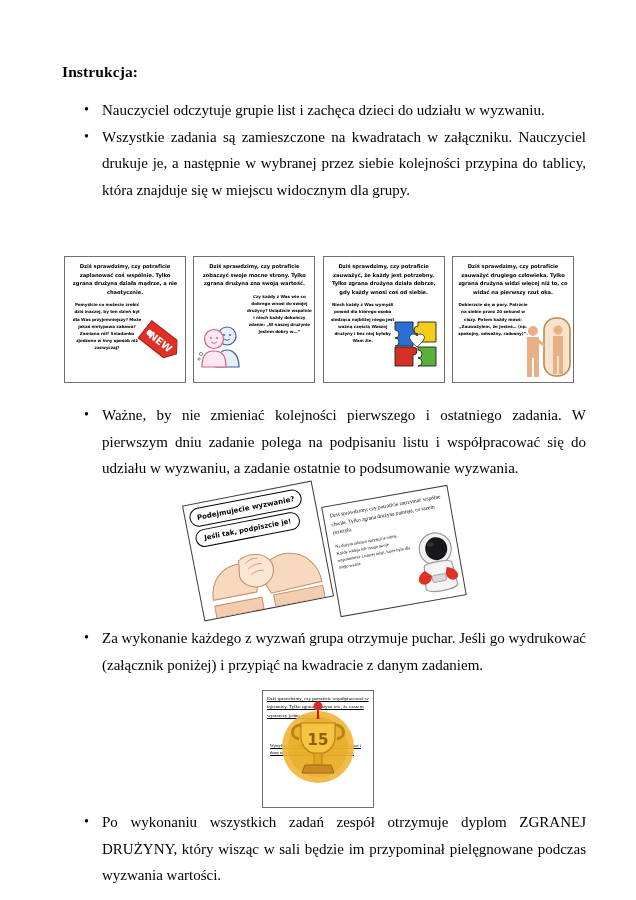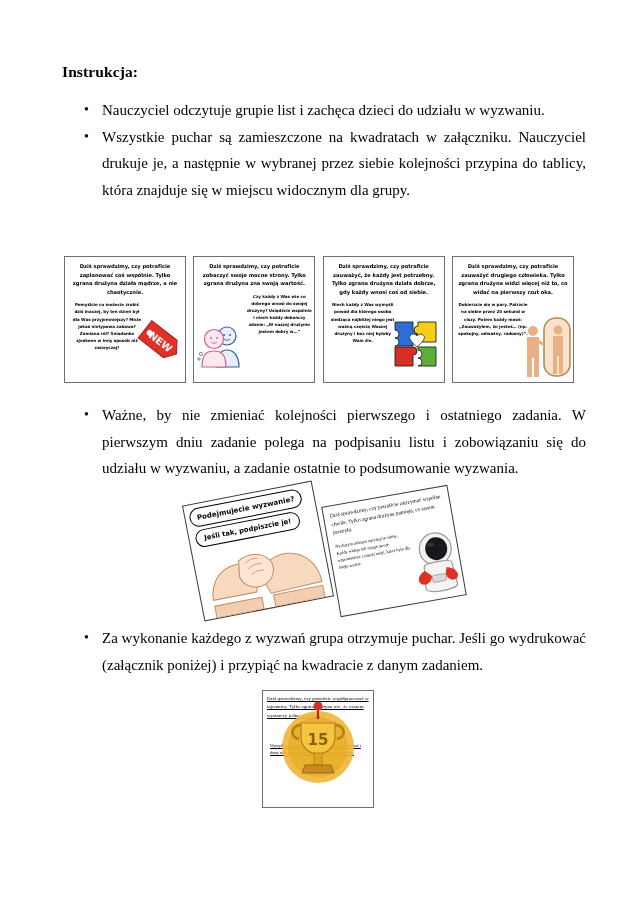--- a/index.html
+++ b/index.html
@@ -273,21 +273,21 @@
 </style>
 </head>
 <body>
 
 <div class="page">
 
   <div class="heading">Instrukcja:</div>
 
   <ul class="bullets block1">
     <li class="bullet">Nauczyciel odczytuje grupie list i zachęca dzieci do udziału w wyzwaniu.</li>
-    <li class="bullet">Wszystkie puchar są zamieszczone na kwadratach w załączniku. Nauczyciel drukuje je, a następnie w wybranej przez siebie kolejności przypina do tablicy, która znajduje się w miejscu widocznym dla grupy.</li>
+    <li class="bullet">Wszystkie zadania są zamieszczone na kwadratach w załączniku. Nauczyciel drukuje je, a następnie w wybranej przez siebie kolejności przypina do tablicy, która znajduje się w miejscu widocznym dla grupy.</li>
   </ul>
 
   <div class="cardrow">
 
     <div class="card">
       <div class="c-title">Dziś sprawdzimy, czy potraficie zaplanować coś wspólnie. Tylko zgrana drużyna działa mądrze, a nie chaotycznie.</div>
       <div class="c-body narrow-right">Pomyślcie co możecie zrobić dziś inaczej, by ten dzień był dla Was przyjemniejszy? Może jakaś nietypowa zabawa? Zamiana ról? Śniadanko zjedzone w inny sposób niż zazwyczaj?</div>
       <svg class="newtag" viewBox="0 0 46 46">
         <g transform="rotate(38 23 23)">
           <path d="M4 12 L36 12 L44 23 L36 34 L4 34 Z" fill="#e03127" stroke="#a81a12" stroke-width="1"></path>
@@ -351,21 +351,21 @@
           <path d="M7 42 h5 v19 H7 Z"></path>
             <path d="M14 42 h5 v19 h-5 Z"></path>
           <path d="M18 23 l7 5 l-1.5 2.5 l-7-5 Z"></path>
         </g>
       </svg>
     </div>
 
   </div>
 
   <ul class="bullets block2">
-    <li class="bullet">Ważne, by nie zmieniać kolejności pierwszego i ostatniego zadania. W pierwszym dniu zadanie polega na podpisaniu listu i zobowiązaniu się do udziału w wyzwaniu, a zadanie ostatnie to podsumowanie wyzwania.</li>
+    <li class="bullet">Ważne, by nie zmieniać kolejności pierwszego i ostatniego zadania. W pierwszym dniu zadanie polega na podpisaniu listu i współpracować się do udziału w wyzwaniu, a zadanie ostatnie to podsumowanie wyzwania.</li>
   </ul>
 
   <div class="tiltwrap">
 
     <div class="handcard">
       <div class="bubble bubble-1">Podejmujecie wyzwanie?</div>
       <div class="bubble bubble-2">Jeśli tak, podpiszcie je!</div>
       <svg class="hands" viewBox="0 0 114 72">
         <path d="M2 54 C2 40 10 28 24 24 C36 21 46 26 52 34 L46 54 Z" fill="#f7d9c0" stroke="#c98f69" stroke-width="1.1"></path>
         <path d="M112 56 C112 38 100 24 84 22 C70 20 58 28 52 36 L60 58 Z" fill="#f7d9c0" stroke="#c98f69" stroke-width="1.1"></path>
@@ -410,14 +410,17 @@
       <rect x="39" y="48" width="8" height="12" fill="#e0a71c" stroke="#b8831a" stroke-width="1"></rect>
       <path d="M30 60 h26 l3 8 H27 Z" fill="#c98a23" stroke="#9c6a16" stroke-width="1"></path>
       <text x="43" y="40" font-family="DejaVu Sans, sans-serif" font-size="15" font-weight="bold" fill="#8a5f12" text-anchor="middle" id="trophy-num">15</text>
     </svg>
     <svg class="pin" viewBox="0 0 14 18">
       <circle cx="7" cy="5" r="4.5" fill="#d62f26"></circle>
       <path d="M6.2 9 h1.6 l0.5 9 h-2.6 Z" fill="#b8231b"></path>
     </svg>
   </div>
 
+  <ul class="bullets block4">
+    <li class="bullet">Po wykonaniu wszystkich zadań zespół otrzymuje dyplom ZGRANEJ DRUŻYNY, który wisząc w sali będzie im przypominał pielęgnowane podczas wyzwania wartości.</li>
+  </ul>
 
 </div>
 
 </body></html>

